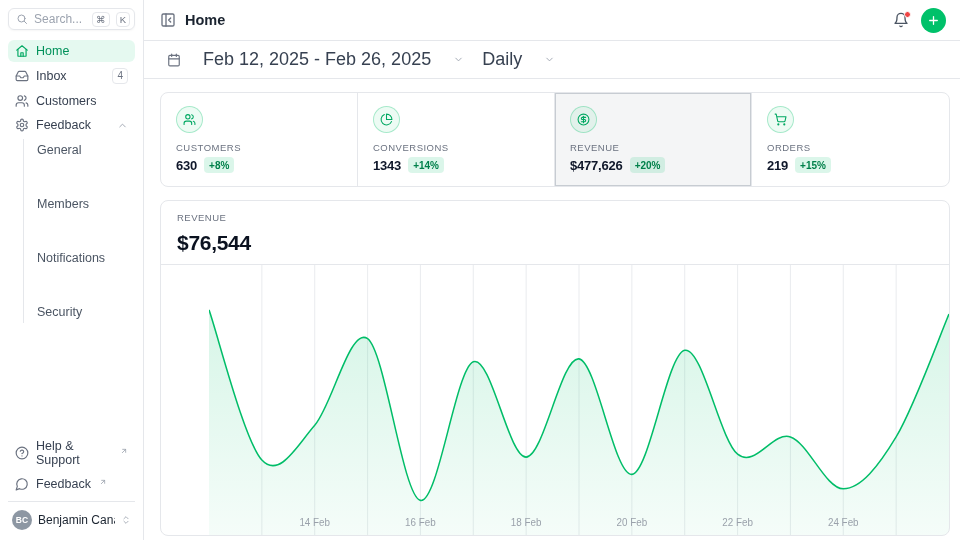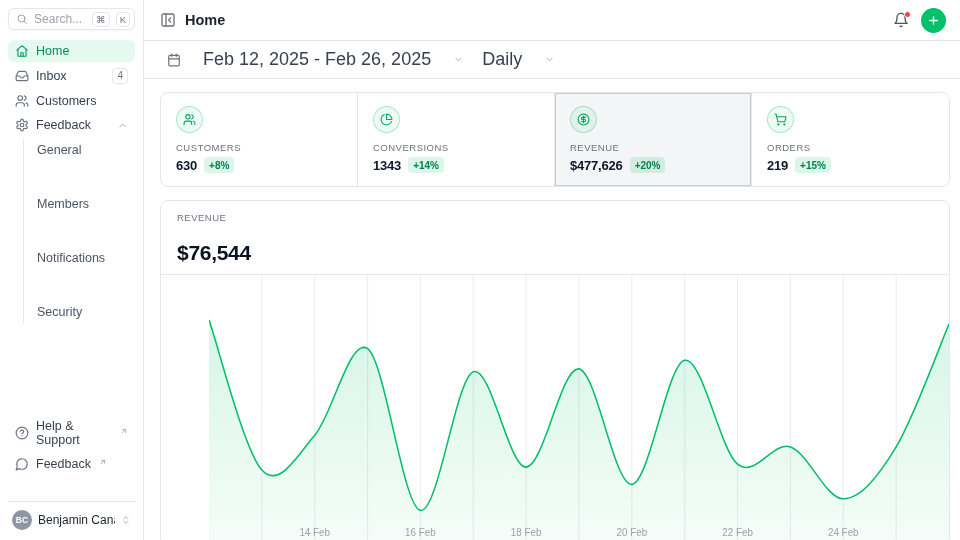--- a/index.html
+++ b/index.html
@@ -69,21 +69,21 @@
   .subnav-item {
     padding: 4px 6px 4px 13px; font-size: 12.5px; color: #4b5563;
     border-radius: 0 6px 6px 0; cursor: pointer;
   }
   .side-spacer { flex: 1; }
 
   .side-footer { display: flex; flex-direction: column; gap: 2px; }
   .ext-arrow { color: #9ca3af; margin: -5px 0 0 1px; }
 
   .user-row {
-    border-top: 1px solid #e5e7eb; margin-top: 24px; padding: 8px 4px 2px 4px;
+    border-top: 1px solid #e5e7eb; margin-top: 4px; padding: 8px 4px 2px 4px;
     display: flex; align-items: center; gap: 6px; cursor: pointer;
   }
   .avatar {
     width: 20px; height: 20px; border-radius: 50%; background: #8d97a3;
     color: #fff; font-size: 8.5px; font-weight: 700;
     display: grid; place-items: center; flex-shrink: 0;
   }
   .user-name { font-size: 12px; font-weight: 500; flex: 1; white-space: nowrap; overflow: hidden; }
 
   
@@ -143,21 +143,21 @@
   .stat-value { font-size: 13px; font-weight: 700; color: #0f172a; letter-spacing: -.2px; }
   .delta-badge {
     background: rgba(0,193,106,.14); color: #00804a;
     font-size: 10px; font-weight: 700; padding: 2.5px 5px; border-radius: 4px;
   }
 
   
   .chart-card { border: 1px solid #e5e7eb; border-radius: 8px; overflow: hidden; background: #fff; }
   .chart-head { padding: 11px 16px 9px 16px; border-bottom: 1px solid #e5e7eb; }
   .chart-label { font-size: 9.5px; letter-spacing: .5px; color: #6b7280; font-weight: 500; }
-  .chart-value { font-size: 21px; font-weight: 700; letter-spacing: -.3px; margin-top: 18px; color: #0b1220; }
+  .chart-value { font-size: 21px; font-weight: 700; letter-spacing: -.3px; margin-top: 8px; color: #0b1220; }
   .chart-plot { position: relative; height: 270px; font-family: inherit; padding-left: 48px; }
   .chart-plot svg { width: 100%; height: 100%; font-family: inherit; }
 </style>
 </head>
 <body>
 
 <aside class="sidebar">
 
 
   <div class="search-box">

